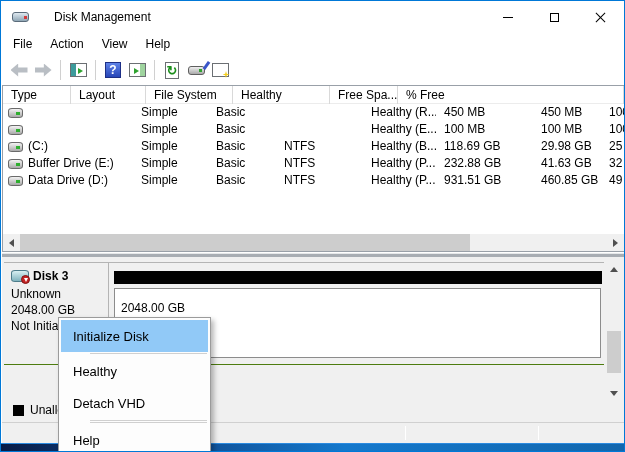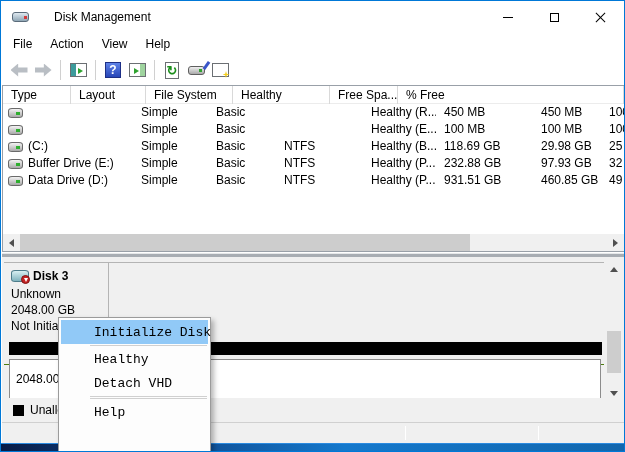--- a/index.html
+++ b/index.html
@@ -63,21 +63,21 @@
   .tri-r { width:0; height:0; border-left:5px solid #505050; border-top:4px solid transparent; border-bottom:4px solid transparent; }
   .hs-track { flex:1; height:17px; position:relative; }
   .hs-thumb { position:absolute; left:0; top:0; width:450px; height:17px; background:#cdcdcd; }
   .hs-spacer { margin-left:auto; }
 
   
   .splitter { position:absolute; top:252px; left:1px; width:622px; height:4px; background:#a8adb3; border-top:1px solid #e6e8ea; }
 
   
   .bottom-pane { position:absolute; top:256px; left:1px; width:622px; height:141px; background:#f0f0f0; }
-  .disk-row { position:absolute; left:2px; top:5px; width:600px; height:103px; border-top:1px solid #b4b4b4; border-bottom:1px solid #4d7c0f; display:flex;flex-direction:column; }
+  .disk-row { position:absolute; left:2px; top:5px; width:600px; height:103px; border-top:1px solid #b4b4b4; border-bottom:1px solid #4d7c0f; display:flex; }
   .disk-label { width:105px; border-right:1px solid #b4b4b4; padding:5px 0 0 7px; line-height:16px; }
   .disk-name-line { display:flex; align-items:center; gap:4px; font-weight:bold; margin-bottom:2px; }
   .disk-icon { width:18px; height:12px; border:1px solid #4d7c8a; border-radius:4px/3px; background:linear-gradient(#d8f0f2,#7fb2bd); position:relative; flex:none; }
   .disk-icon .badge { position:absolute; right:-2px; bottom:-3px; width:9px; height:9px; border-radius:50%; background:#c52222; border:1px solid #7e1414; }
   .disk-icon .badge::after { content:""; position:absolute; left:2px; top:2px; width:0; height:0; border-top:4px solid #fff; border-left:2px solid transparent; border-right:2px solid transparent; }
   .disk-graph { position:relative; flex:1; }
   .unalloc-bar { position:absolute; left:5px; top:8px; right:2px; height:13px; background:#000; }
   .graph-region { position:absolute; left:5px; top:25px; right:3px; height:70px; background:#fff; border:1px solid #8c8c8c; padding:12px 0 0 6px; }
 
   
@@ -96,21 +96,21 @@
   
   .statusbar { position:absolute; top:421px; left:1px; width:622px; height:21px; background:#f0f0f0; border-top:1px solid #d0d0d0; }
   .sb-sep { position:absolute; top:3px; bottom:3px; width:1px; background:#c6c6c6; border-right:1px solid #fff; }
   .sb-sep.s1 { left:403px; } .sb-sep.s2 { left:536px; }
 
   
   .taskbar-strip { position:absolute; top:442px; left:0; width:625px; height:10px; background:linear-gradient(90deg,#081c47 0%,#0d3d7e 20%,#1478cc 55%,#1166ad 100%); border-top:1px solid #2a8ae0; }
 
   
   .context-menu { position:absolute; left:57px; top:316px; width:153px; height:136px; background:#fdfdfd; border:1px solid #9b9b9b; box-shadow:3px 3px 5px rgba(0,0,0,.28); padding-top:2px; z-index:50; font-size:13px; }
-  .cm-item { height:24px; margin:0 2px; padding-left:33px; display:flex; align-items:center; white-space:nowrap;font-family:Liberation Mono, monospace; }
+  .cm-item { height:32px; margin:0 2px; padding-left:12px; display:flex; align-items:center; white-space:nowrap; }
   .cm-item.hilite { background:#91c9f7; }
   .cm-sep { height:1px; background:#d0d0d0; margin:1px 3px 1px 31px; }
 </style>
 </head>
 <body>
 
 <div id="stage">
 
   <div class="titlebar">
     <span class="app-icon">
@@ -227,21 +227,21 @@
     <div class="lv-row">
       <div class="c w0 volcell">
           <span class="vol-icon"></span>
           <span>Buffer Drive (E:)</span>
         </div>
       <div class="c w1">Simple</div>
       <div class="c w2">Basic</div>
       <div class="c w3">NTFS</div>
       <div class="c w4">Healthy (P...</div>
       <div class="c w5">232.88 GB</div>
-      <div class="c w6">97.93 GB</div>
+      <div class="c w6">41.63 GB</div>
       <div class="c w7">32</div>
     </div>
 
     <div class="lv-row">
       <div class="c w0 volcell">
           <span class="vol-icon"></span>
           <span>Data Drive (D:)</span>
         </div>
       <div class="c w1">Simple</div>
       <div class="c w2">Basic</div>

